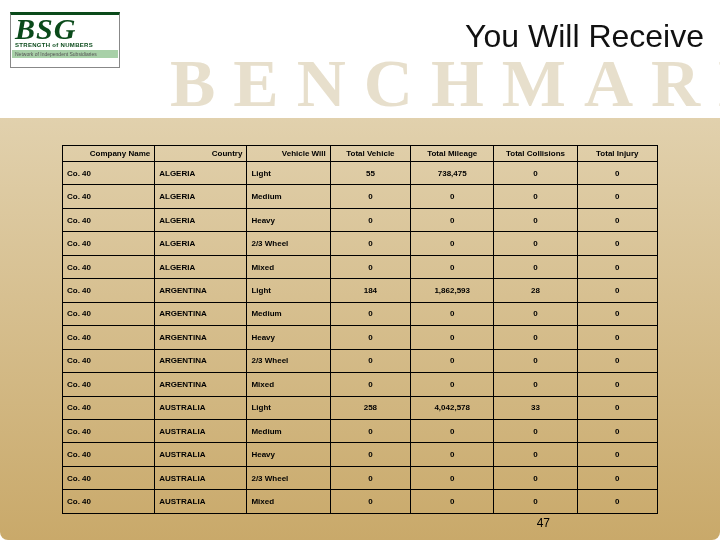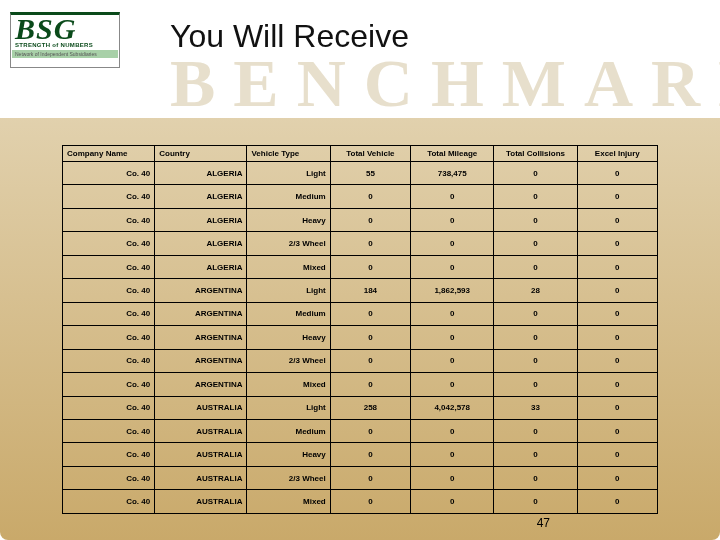--- a/index.html
+++ b/index.html
@@ -60,23 +60,23 @@
     font-size: 5px;
     color: #555;
     background: #a8d0a8;
     margin: 2px -3px -1px -3px;
     padding: 1px 3px;
     text-align: left;
   }
   .title-wrap {
     position: absolute;
     top: 18px;
-    left: 170px;
+    left: 152px;
     right: 16px;
-    text-align: left;
+    text-align: right;
   }
   .watermark {
     position: absolute;
     top: 44px;
     left: 170px;
     right: 0;
     font-family: "Times New Roman", serif;
     font-size: 68px;
     font-weight: bold;
     letter-spacing: 18px;
@@ -109,27 +109,27 @@
   th, td {
     border: 1px solid #000;
     font-size: 8px;
     font-weight: bold;
     padding: 3px 4px;
     color: #000;
     overflow: hidden;
     white-space: nowrap;
   }
   th {
-    text-align: left;
+    text-align: right;
   }
   th.num, td.num {
     text-align: center;
   }
   td.txt {
-    text-align: right;
+    text-align: left;
   }
   col.c1 { width: 15.5%; }
   col.c2 { width: 15.5%; }
   col.c3 { width: 14%; }
   col.c4 { width: 13.5%; }
   col.c5 { width: 14%; }
   col.c6 { width: 14%; }
   col.c7 { width: 13.5%; }
   .page-num {
     position: absolute;
@@ -165,25 +165,25 @@
           <col class="c3">
           <col class="c4">
           <col class="c5">
           <col class="c6">
           <col class="c7">
       </colgroup>
       <thead>
         <tr>
           <th>Company Name</th>
           <th>Country</th>
-          <th>Vehicle Type</th>
+          <th>Vehicle Will</th>
           <th class="num">Total Vehicle</th>
           <th class="num">Total Mileage</th>
           <th class="num">Total Collisions</th>
-          <th class="num">Excel Injury</th>
+          <th class="num">Total Injury</th>
         </tr>
       </thead>
       <tbody id="tbody">
           <tr>
             <td class="txt">Co. 40</td>
             <td class="txt">ALGERIA</td>
             <td class="txt">Light</td>
             <td class="num">55</td>
             <td class="num">738,475</td>
             <td class="num">0</td>

